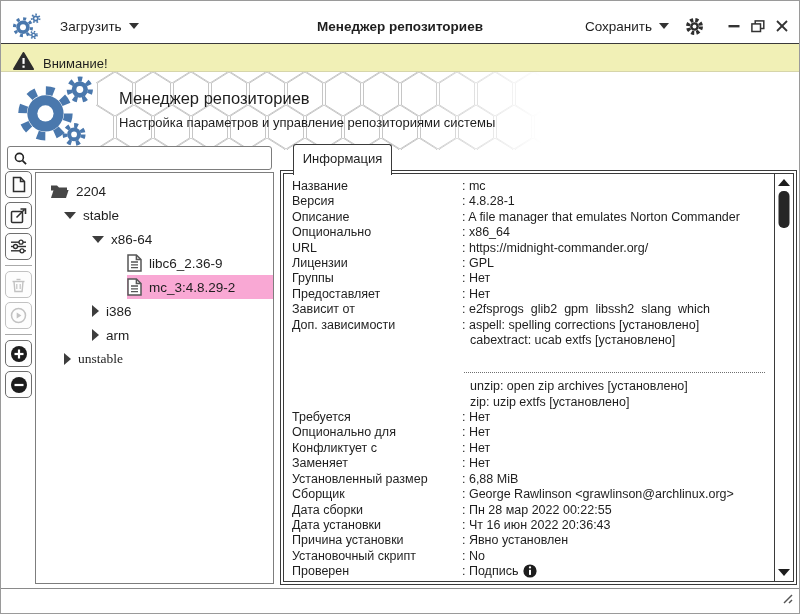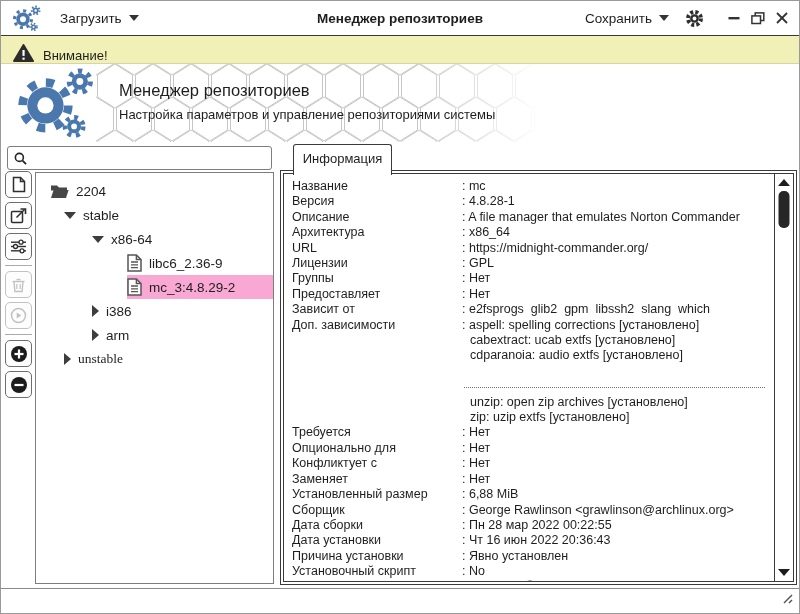--- a/index.html
+++ b/index.html
@@ -3,21 +3,21 @@
 <meta charset="utf-8">
 <style>
   html,body{margin:0;padding:0;background:#e8e8e8;}
   .window{
     position:relative;width:800px;height:614px;margin:0 auto;
     background:#fff;border:1px solid #9a9a9a;box-sizing:border-box;
     font-family:"Liberation Sans",sans-serif;color:#1e1e1e;overflow:hidden;
   }
   
   .titlebar{position:relative;display:flex;align-items:center;height:35px;
-    padding:13px 10px;border-bottom:1px solid #3a3a3a;background:#fff;box-sizing:border-box;}
+    padding:13px 10px;border-bottom:1px solid #3a3a3a;background:#fff;box-sizing:border-box;margin-top:8px;}
   .tb-logo{display:flex;align-items:center;margin-right:18px;}
   .menu-btn{display:flex;align-items:center;gap:7px;font-size:13.5px;cursor:default;}
   .dd-arrow{width:0;height:0;border-left:5px solid transparent;border-right:5px solid transparent;
     border-top:6px solid #333;display:inline-block;}
   .tb-title{position:absolute;left:50%;top:0;transform:translateX(-50%);height:35px;
     display:flex;align-items:center;font-size:13.5px;font-weight:600;}
   .tb-right{margin-left:auto;display:flex;align-items:center;gap:16px;}
   .win-controls{display:flex;align-items:center;gap:9px;margin-left:6px;}
   .win-controls span{display:flex;align-items:center;justify-content:center;width:15px;height:15px;}
   
@@ -348,21 +348,21 @@
           </div>
           <div class="irow">
             <span class="ilab">Версия</span>
             <span class="ival">: 4.8.28-1</span>
           </div>
           <div class="irow">
             <span class="ilab">Описание</span>
             <span class="ival">: A file manager that emulates Norton Commander</span>
           </div>
           <div class="irow">
-            <span class="ilab">Архитектура</span>
+            <span class="ilab">Опционально</span>
             <span class="ival">: x86_64</span>
           </div>
           <div class="irow">
             <span class="ilab">URL</span>
             <span class="ival">: https://midnight-commander.org/</span>
           </div>
           <div class="irow">
             <span class="ilab">Лицензии</span>
             <span class="ival">: GPL</span>
           </div>
@@ -376,21 +376,20 @@
           </div>
           <div class="irow">
             <span class="ilab">Зависит от</span>
             <span class="ival">: e2fsprogs  glib2  gpm  libssh2  slang  which</span>
           </div>
           <div class="irow">
             <span class="ilab">Доп. зависимости</span>
             <span class="ival">: aspell: spelling corrections [установлено]</span>
           </div>
           <div class="icont">cabextract: ucab extfs [установлено]</div>
-          <div class="icont">cdparanoia: audio extfs [установлено]</div>
           <div class="iblank"></div>
           <div class="isep">
             <div></div>
           </div>
           <div class="icont">unzip: open zip archives [установлено]</div>
           <div class="icont">zip: uzip extfs [установлено]</div>
           <div class="irow">
             <span class="ilab">Требуется</span>
             <span class="ival">: Нет</span>
           </div>

